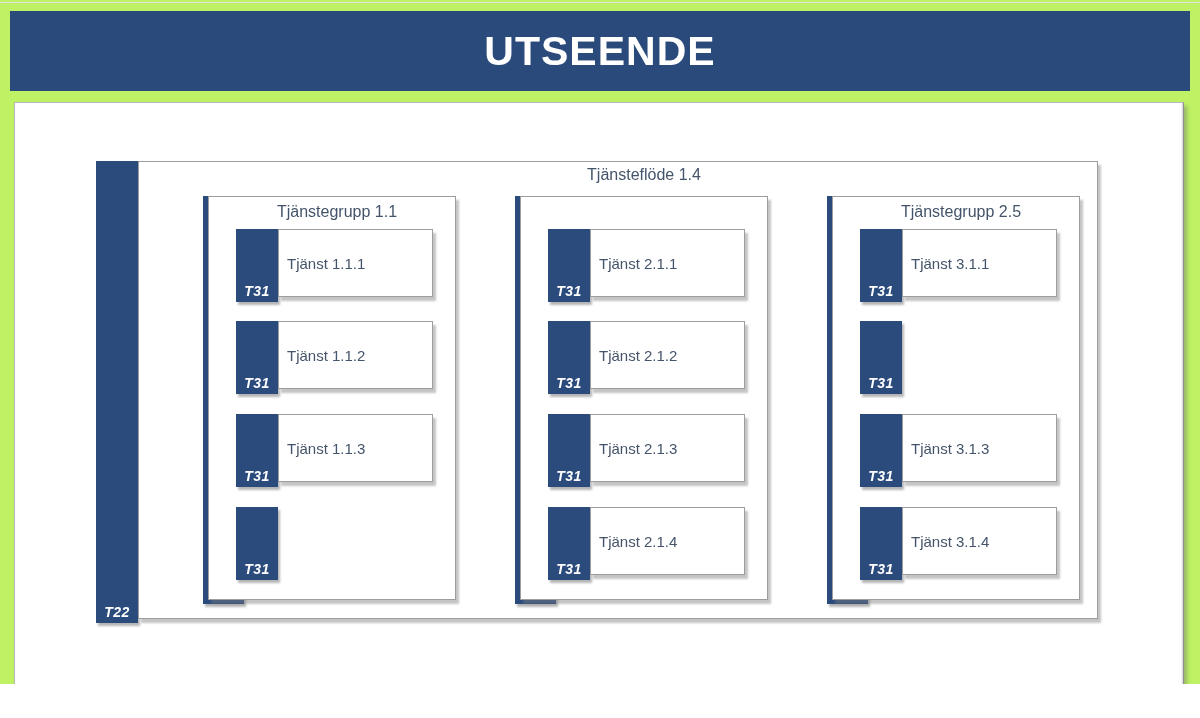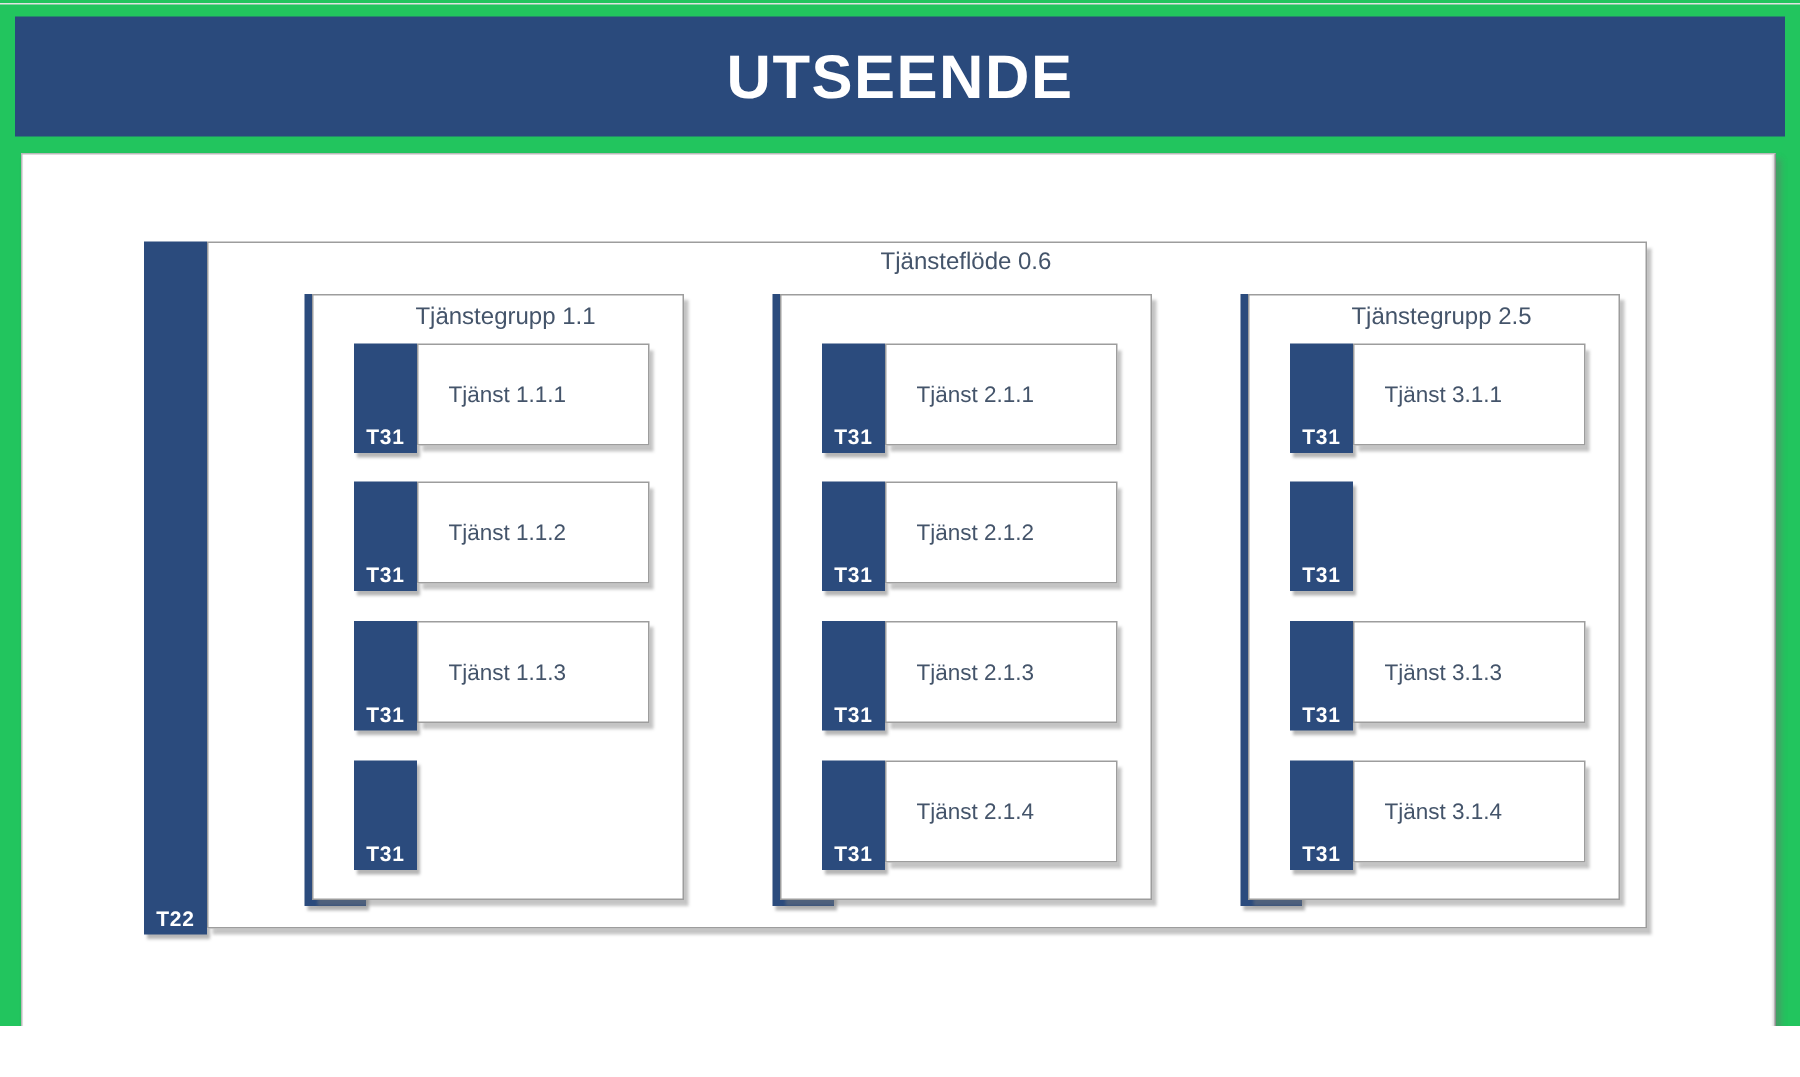--- a/index.html
+++ b/index.html
@@ -5,21 +5,21 @@
   html, body {
     margin: 0;
     padding: 0;
     background: #ffffff;
     font-family: "Liberation Sans", sans-serif;
   }
   .stage {
     position: relative;
     width: 1200px;
     height: 684px;
-    background: #22c55e;
+    background: #bef264;
     overflow: hidden;
   }
   .top-hairline {
     position: absolute;
     left: 0; top: 2px;
     width: 100%; height: 1px;
     background: #e2e2e2;
   }
   
   .banner {
@@ -52,20 +52,21 @@
   }
   
   .bar {
     position: absolute;
     background: #2b4b7d;
     display: flex;
     align-items: flex-end;
     justify-content: center;
     z-index: 1;
     filter: drop-shadow(2px 3px 1px rgba(90,90,90,0.45));
+    font-style: italic;
   }
   .bar span {
     color: #ffffff;
     font-size: 14px;
     font-weight: 700;
     letter-spacing: 0.5px;
     padding-bottom: 3px;
   }
   .wbox {
     position: absolute;
@@ -109,21 +110,21 @@
   .service-2 { top: 125px; }
   .service-3 { top: 218px; }
   .service-4 { top: 311px; }
   .service-bar { left: 0; top: 0; width: 42px; height: 73px; }
   .service-box {
     left: 42px; top: 0; width: 153px; height: 66px;
     display: flex;
     align-items: center;
   }
   .service-label {
-    padding-left: 20px;
+    padding-left: 8px;
     font-size: 15px;
     color: #44546a;
     white-space: nowrap;
   }
 </style>
 </head>
 <body>
 
 <div class="stage">
   <div class="top-hairline"></div>
@@ -132,21 +133,21 @@
     <h1>UTSEENDE</h1>
   </div>
 
   <div class="card">
     <div class="flow">
 
       <div class="bar flow-bar">
         <span>T22</span>
       </div>
       <div class="wbox flow-box"></div>
-      <div class="flow-title">Tjänsteflöde 0.6</div>
+      <div class="flow-title">Tjänsteflöde 1.4</div>
 
       <div class="group group-1">
         <div class="bar group-bar">
           <span>T21</span>
         </div>
         <div class="wbox group-box"></div>
         <div class="group-title">Tjänstegrupp 1.1</div>
 
         <div class="service service-1">
           <div class="bar service-bar">

